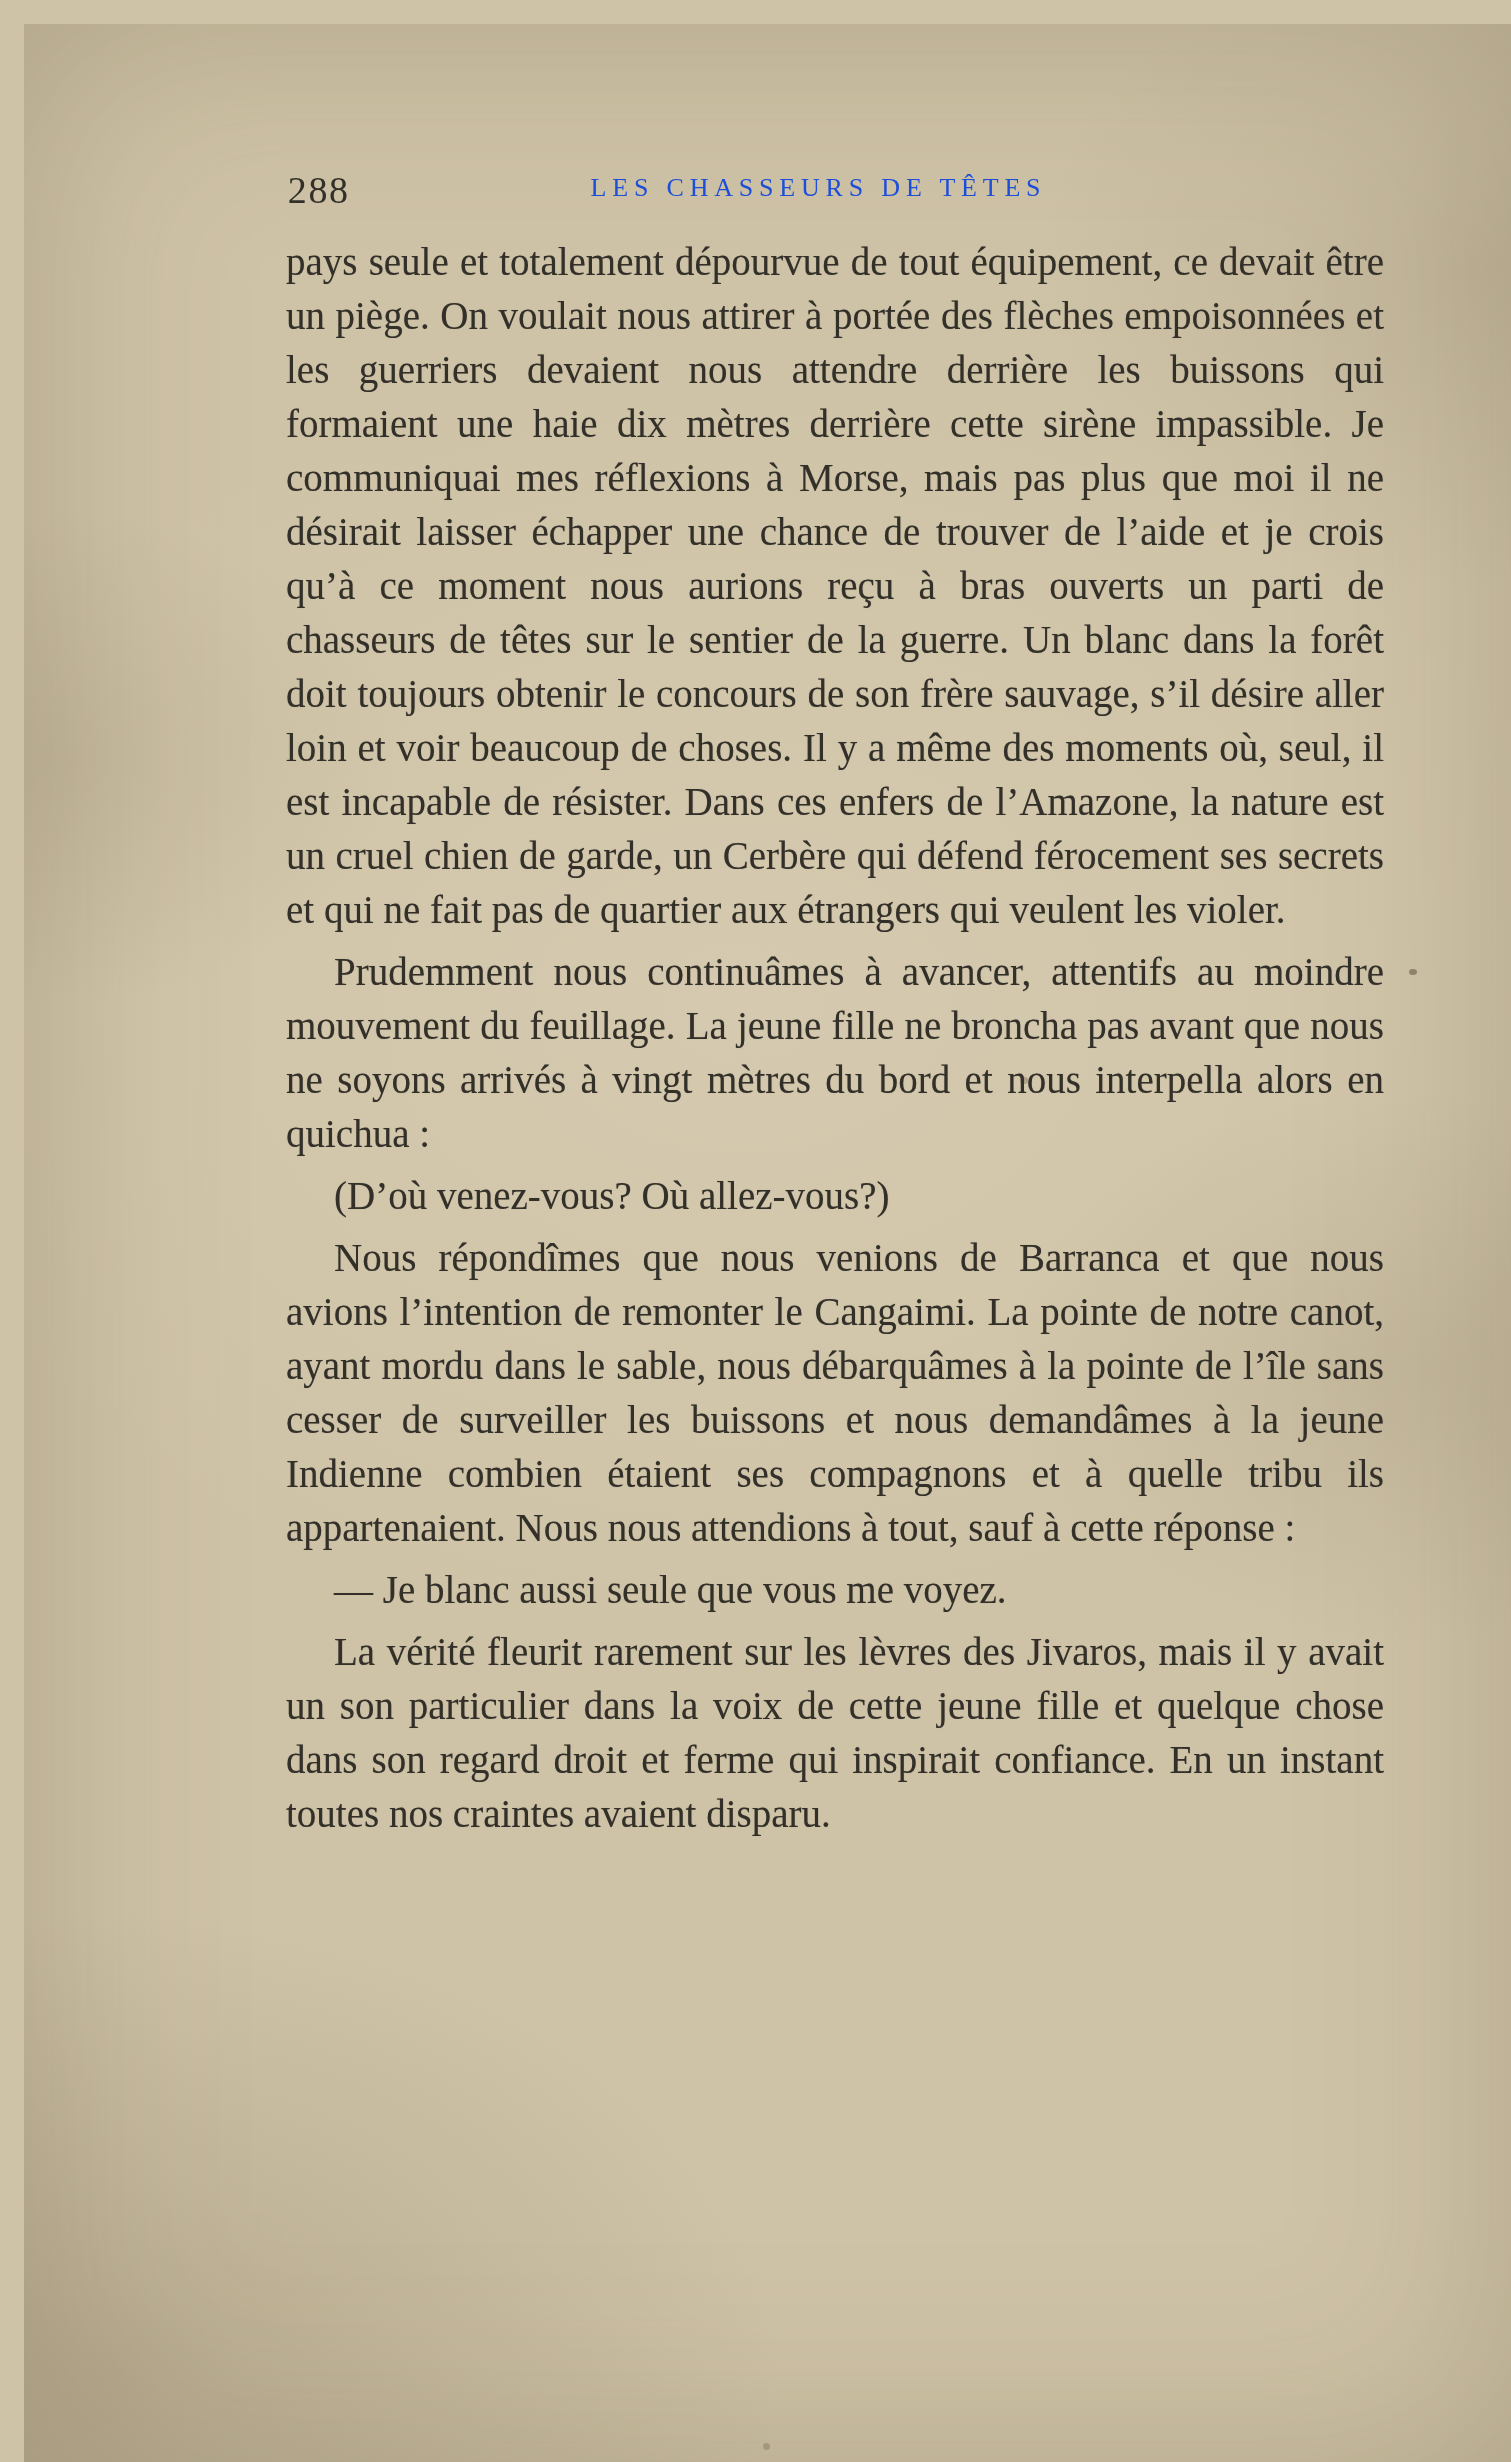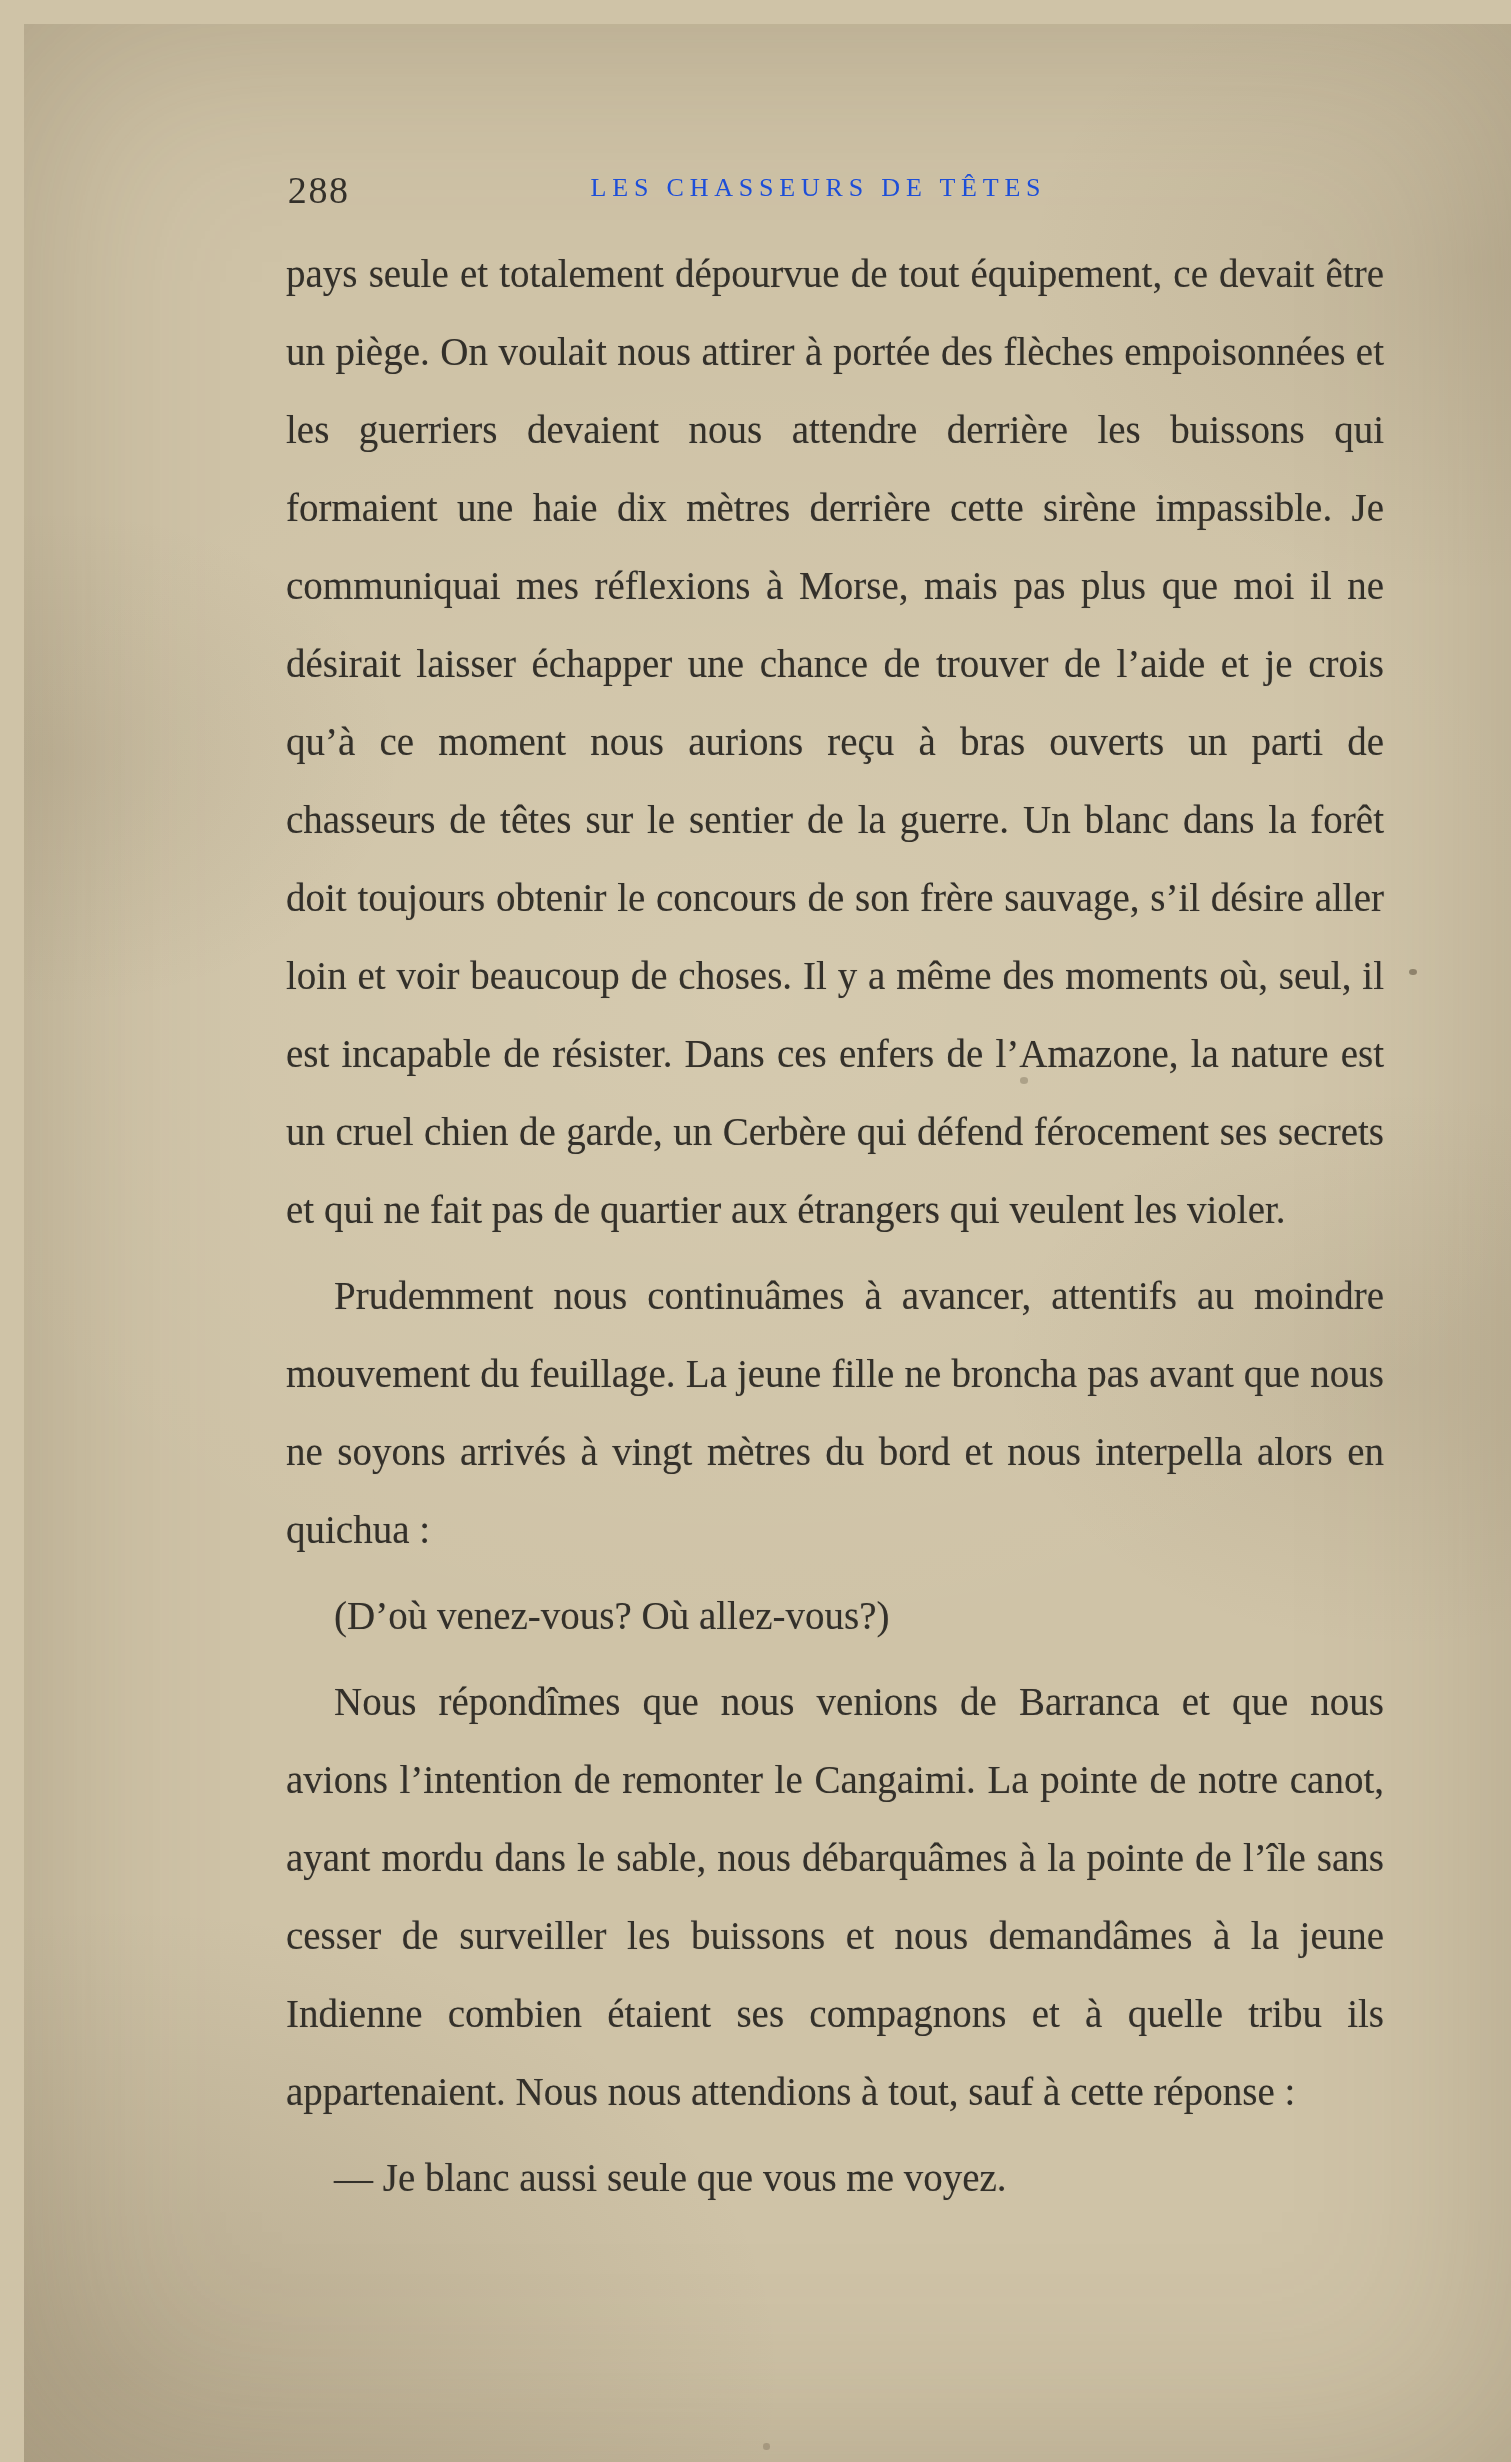--- a/index.html
+++ b/index.html
@@ -63,21 +63,21 @@
     right: 33px;
     top: 8.3px;
     text-align: center;
     font-size: 26px;
     letter-spacing: 5.8px;
     color: #1d4ed8;
   }
 
   .body-text {
     font-size: 39px;
-    line-height: 78px;
+    line-height: 54px;
     text-align: justify;
     color: var(--ink);
     text-shadow: 0 0 0.8px rgba(51, 48, 42, 0.35);
   }
 
   .para { text-indent: 48px; }
   .para.continuation { text-indent: 0; }
   .para.italic { font-style: italic; }
 
   
@@ -115,20 +115,21 @@
       <span class="running-header">LES CHASSEURS DE TÊTES</span>
     </header>
 
     <main class="body-text">
 
     <p class="para continuation">pays seule et totalement dépourvue de tout équipement, ce devait être un piège. On voulait nous attirer à portée des flèches empoisonnées et les guerriers devaient nous attendre derrière les buissons qui formaient une haie dix mètres derrière cette sirène impassible. Je communiquai mes réflexions à Morse, mais pas plus que moi il ne désirait laisser échapper une chance de trouver de l’aide et je crois qu’à ce moment nous aurions reçu à bras ouverts un parti de chasseurs de têtes sur le sentier de la guerre. Un blanc dans la forêt doit toujours obtenir le concours de son frère sauvage, s’il désire aller loin et voir beaucoup de choses. Il y a même des moments où, seul, il est incapable de résister. Dans ces enfers de l’Amazone, la nature est un cruel chien de garde, un Cerbère qui défend férocement ses secrets et qui ne fait pas de quartier aux étrangers qui veulent les violer.</p>
         <p class="para indent">Prudemment nous continuâmes à avancer, attentifs au moindre mouvement du feuillage. La jeune fille ne broncha pas avant que nous ne soyons arrivés à vingt mètres du bord et nous interpella alors en quichua :</p>
         <p class="para indent">(D’où venez-vous? Où allez-vous?)</p>
         <p class="para indent">Nous répondîmes que nous venions de Barranca et que nous avions l’intention de remonter le Cangaimi. La pointe de notre canot, ayant mordu dans le sable, nous débarquâmes à la pointe de l’île sans cesser de surveiller les buissons et nous demandâmes à la jeune Indienne combien étaient ses compagnons et à quelle tribu ils appartenaient. Nous nous attendions à tout, sauf à cette réponse :</p>
         <p class="para indent">— Je blanc aussi seule que vous me voyez.</p>
+        <p class="para indent">La vérité fleurit rarement sur les lèvres des Jivaros, mais il y avait un son particulier dans la voix de cette jeune fille et quelque chose dans son regard droit et ferme qui inspirait confiance. En un instant toutes nos craintes avaient disparu.</p>
       </main>
 
   </div>
 
   <div class="speck s1"></div>
   <div class="speck s2"></div>
   <div class="speck s3"></div>
   <div class="scan-edge-mark"></div>
 </div>
 

